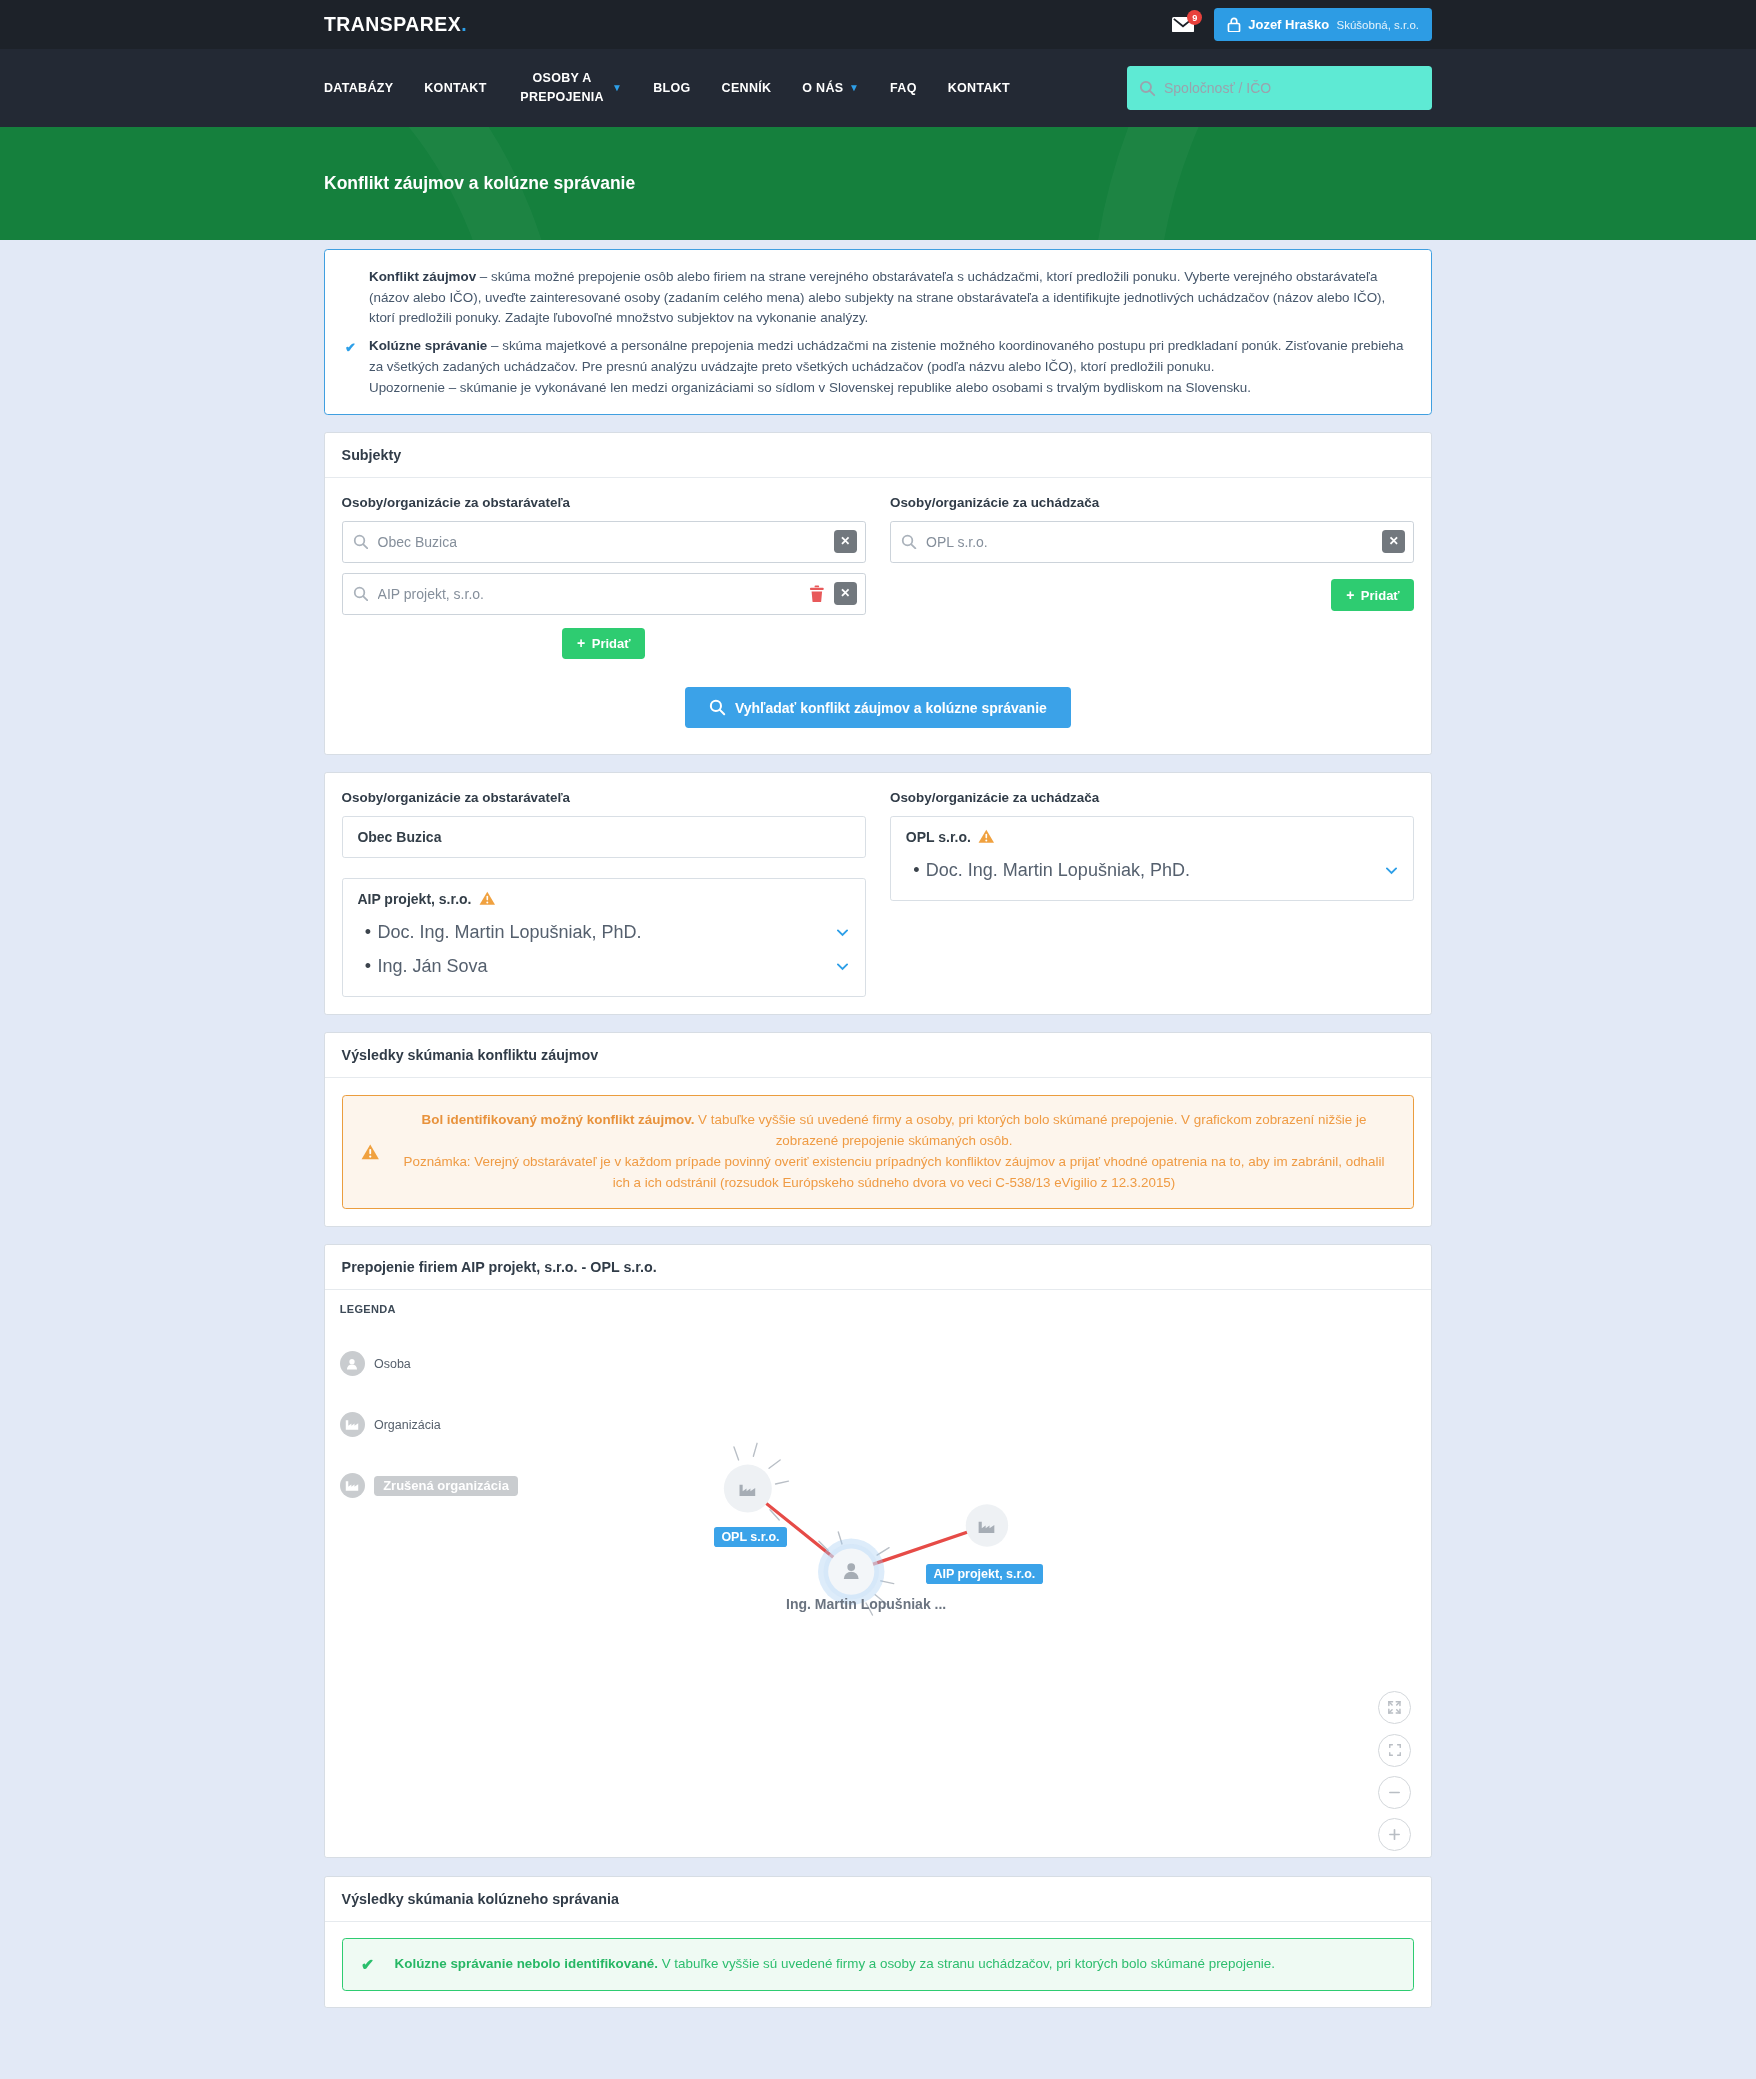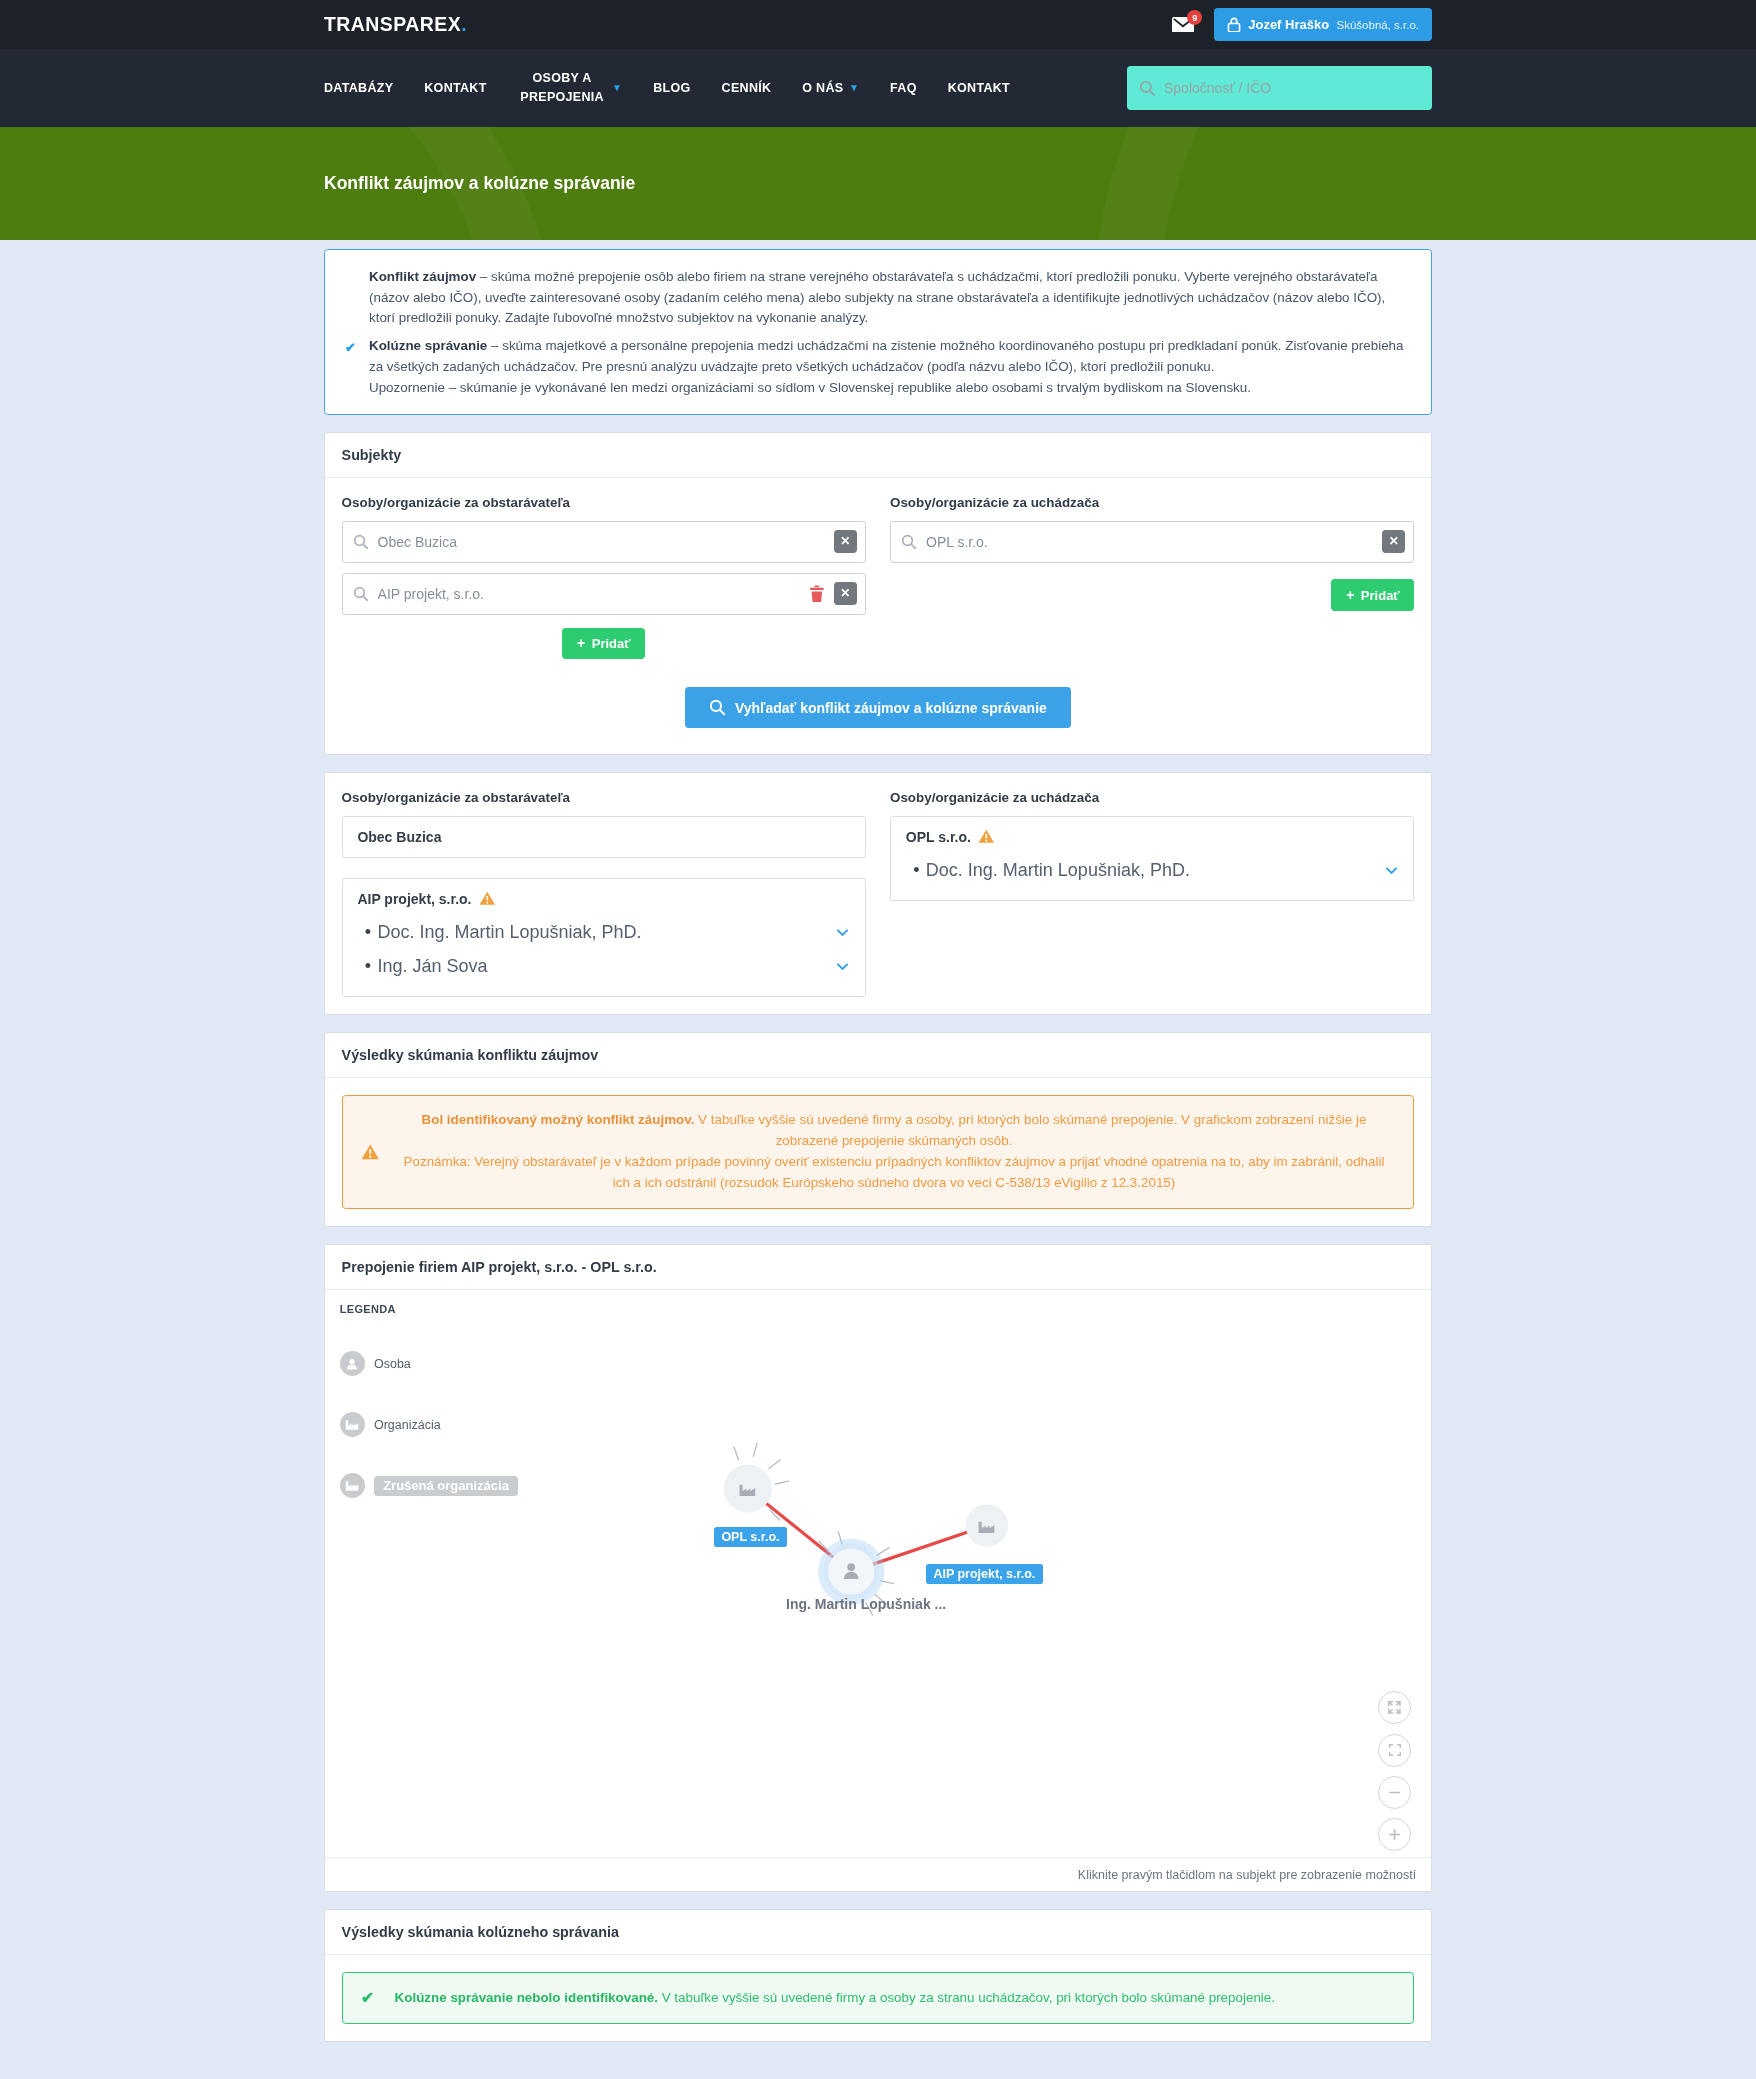--- a/index.html
+++ b/index.html
@@ -44,21 +44,21 @@
   .nav-search { margin-left:auto; position:relative; }
   .nav-search input {
     width:305px; height:44px; border:none; border-radius:3.7px; background:#5eead4;
     padding:0 13px 0 37px; font-size:14px; color:#46525f;
     font-family:"Liberation Sans", sans-serif; outline:none;
   }
   .nav-search input::placeholder { color:#9aa3ad; }
   .nav-search .mag { position:absolute; left:12px; top:14px; }
 
   
-  .hero { background:#4d7c0f; height:113px; position:relative; overflow:hidden; }
+  .hero { background:#15803d; height:113px; position:relative; overflow:hidden; }
   .hero::before, .hero::after {
     content:""; position:absolute; border-radius:50%;
     border:65px solid rgba(255,255,255,.035);
   }
   .hero::before { width:831px; height:831px; left:-397px; top:-222px; }
   .hero::after  { width:1015px; height:1015px; right:-480px; top:-369px; }
   .hero .container { height:100%; display:flex; align-items:center; position:relative; }
   .hero-title { color:#fff; font-size:17.5px; font-weight:bold; }
 
   
@@ -484,21 +484,20 @@
             </svg>
         </button>
         <button class="gc-btn">
           <svg width="13" height="13" viewBox="0 0 14 14">
               <line x1="2" y1="7" x2="12" y2="7" stroke="#b9bec4" stroke-width="1.8" stroke-linecap="round"></line>
               <line x1="7" y1="2" x2="7" y2="12" stroke="#b9bec4" stroke-width="1.8" stroke-linecap="round"></line>
             </svg>
         </button>
       </div>
     </div>
-    <div class="graph-hint">Kliknite pravým tlačidlom na subjekt pre zobrazenie možností</div>
   </div>
 
   <div class="card">
     <div class="card-header"><span class="card-title">Výsledky skúmania kolúzneho správania</span></div>
     <div class="card-body">
       <div class="alert alert-green">
         <span class="alert-icon">✔</span>
         <b>Kolúzne správanie nebolo identifikované.</b><span> V tabuľke vyššie sú uvedené firmy a osoby za stranu uchádzačov, pri ktorých bolo skúmané prepojenie.</span>
       </div>
     </div>

